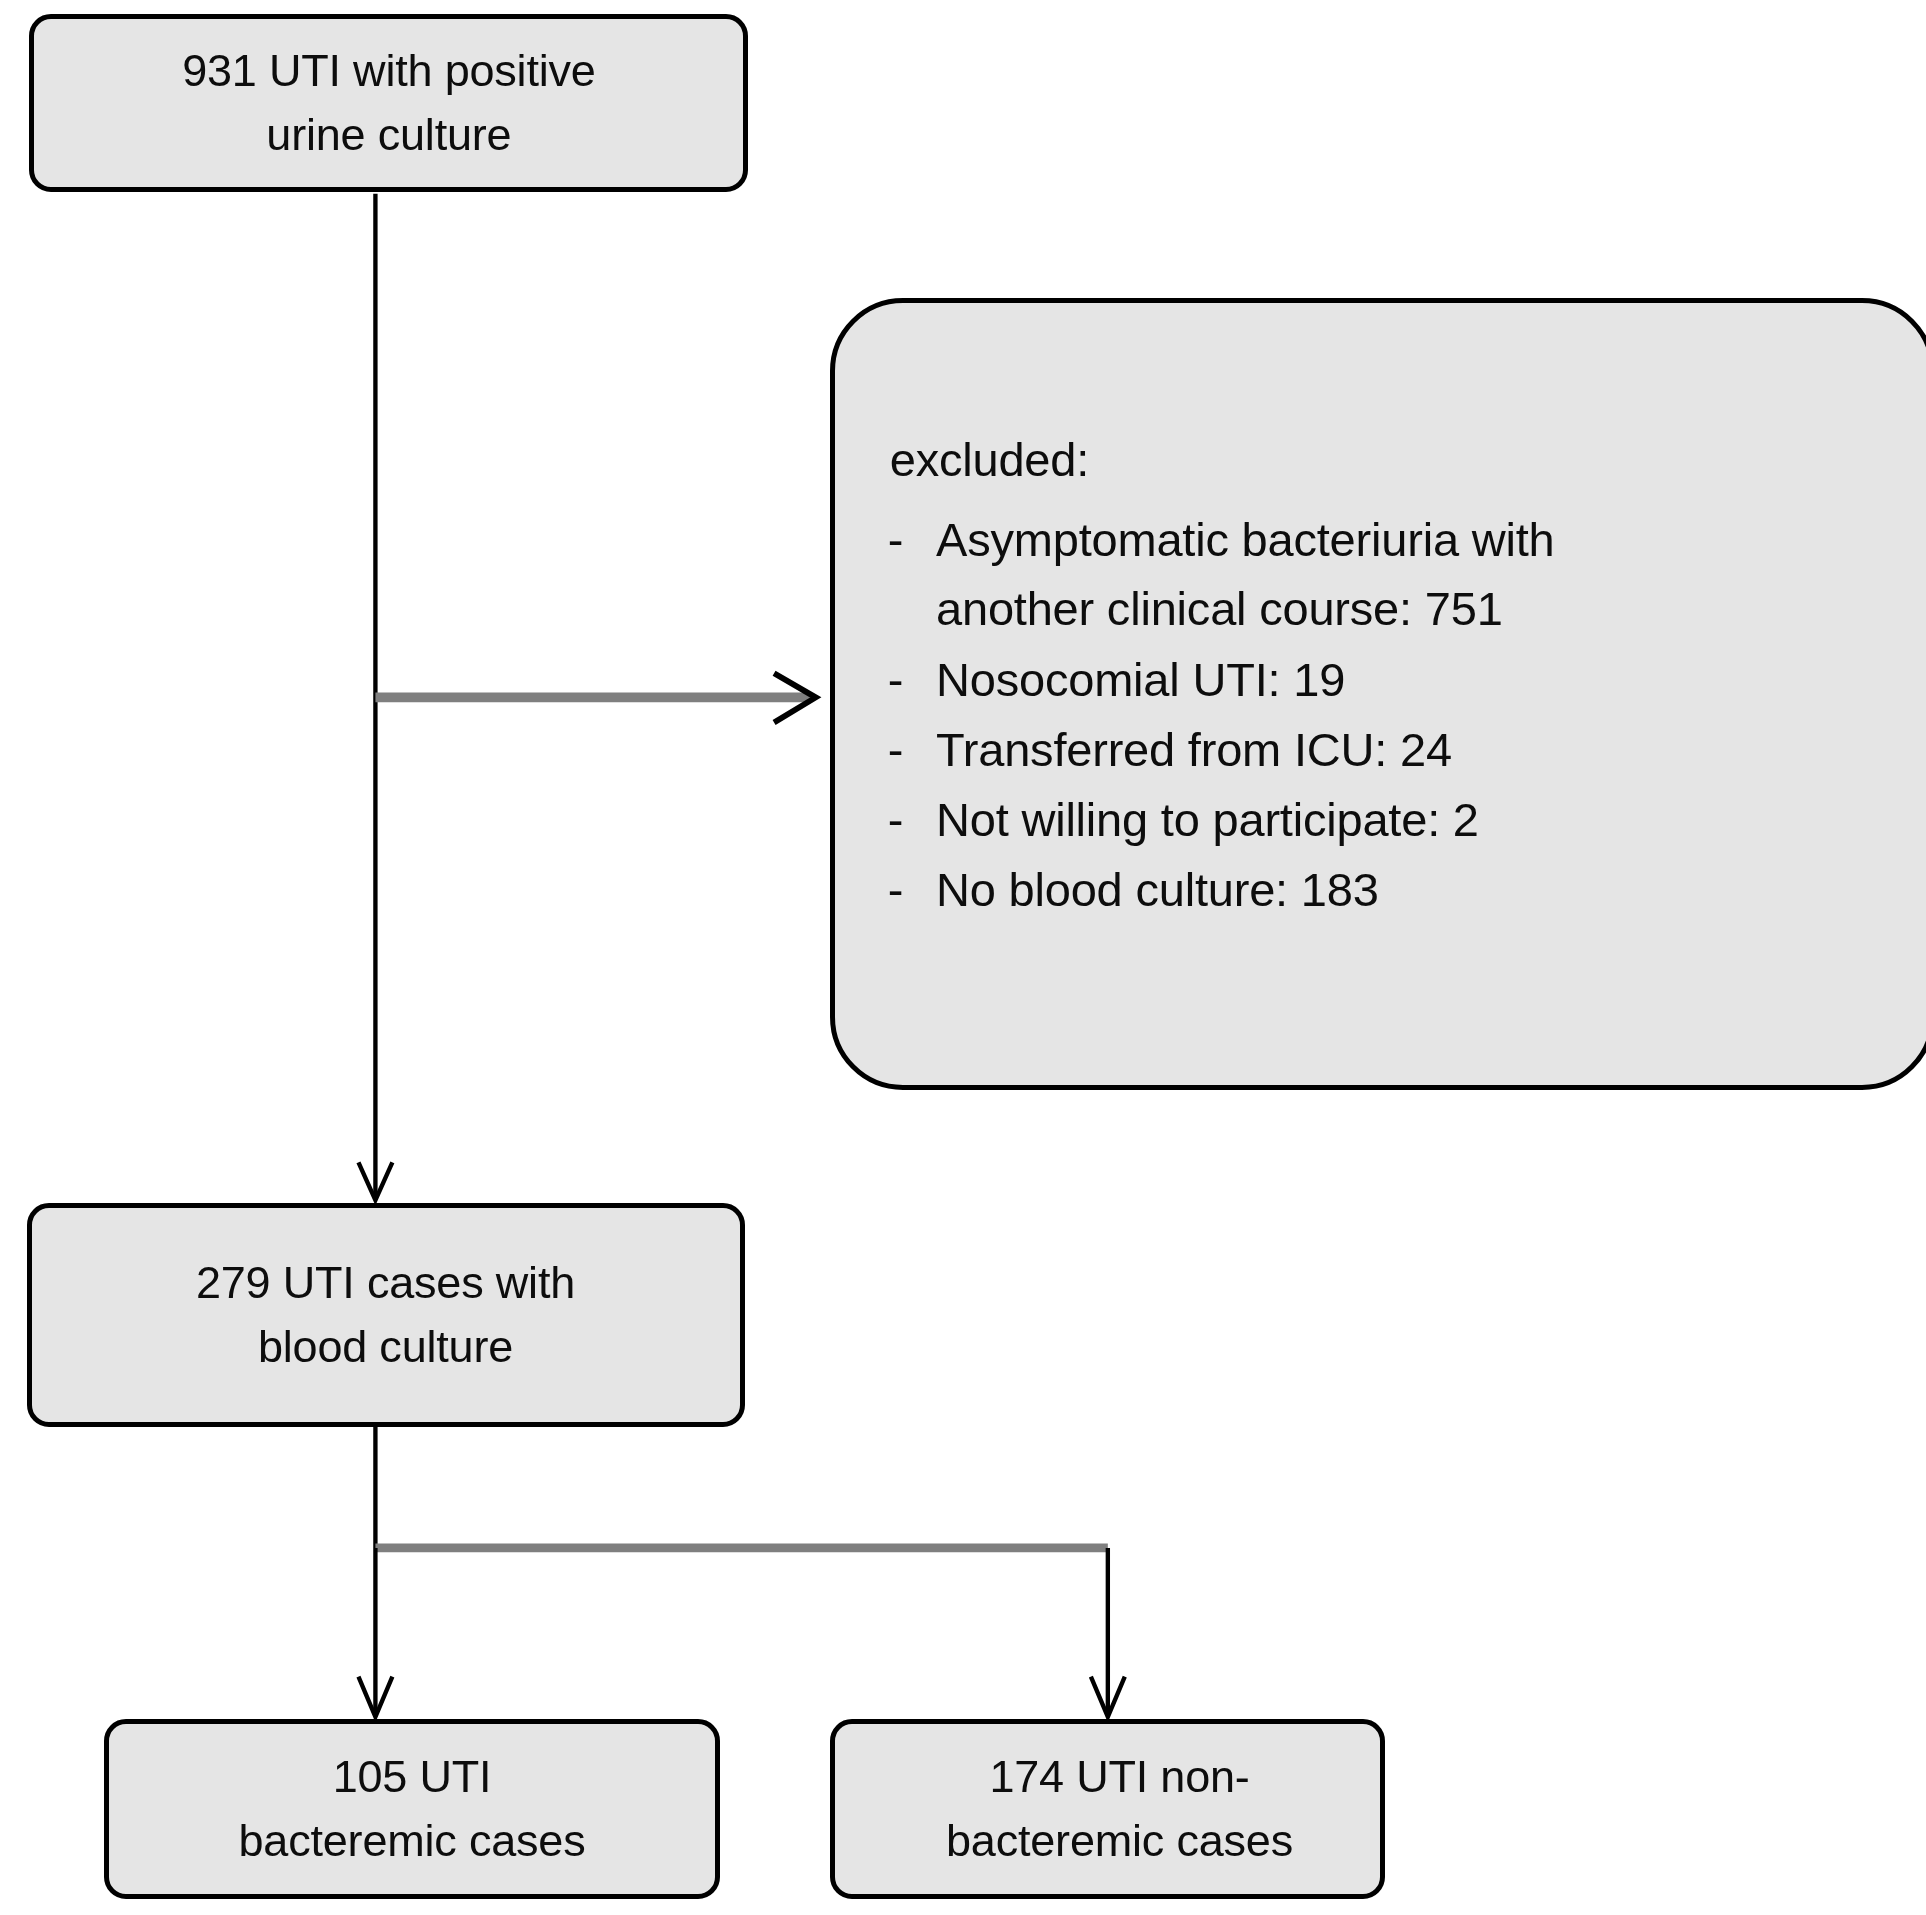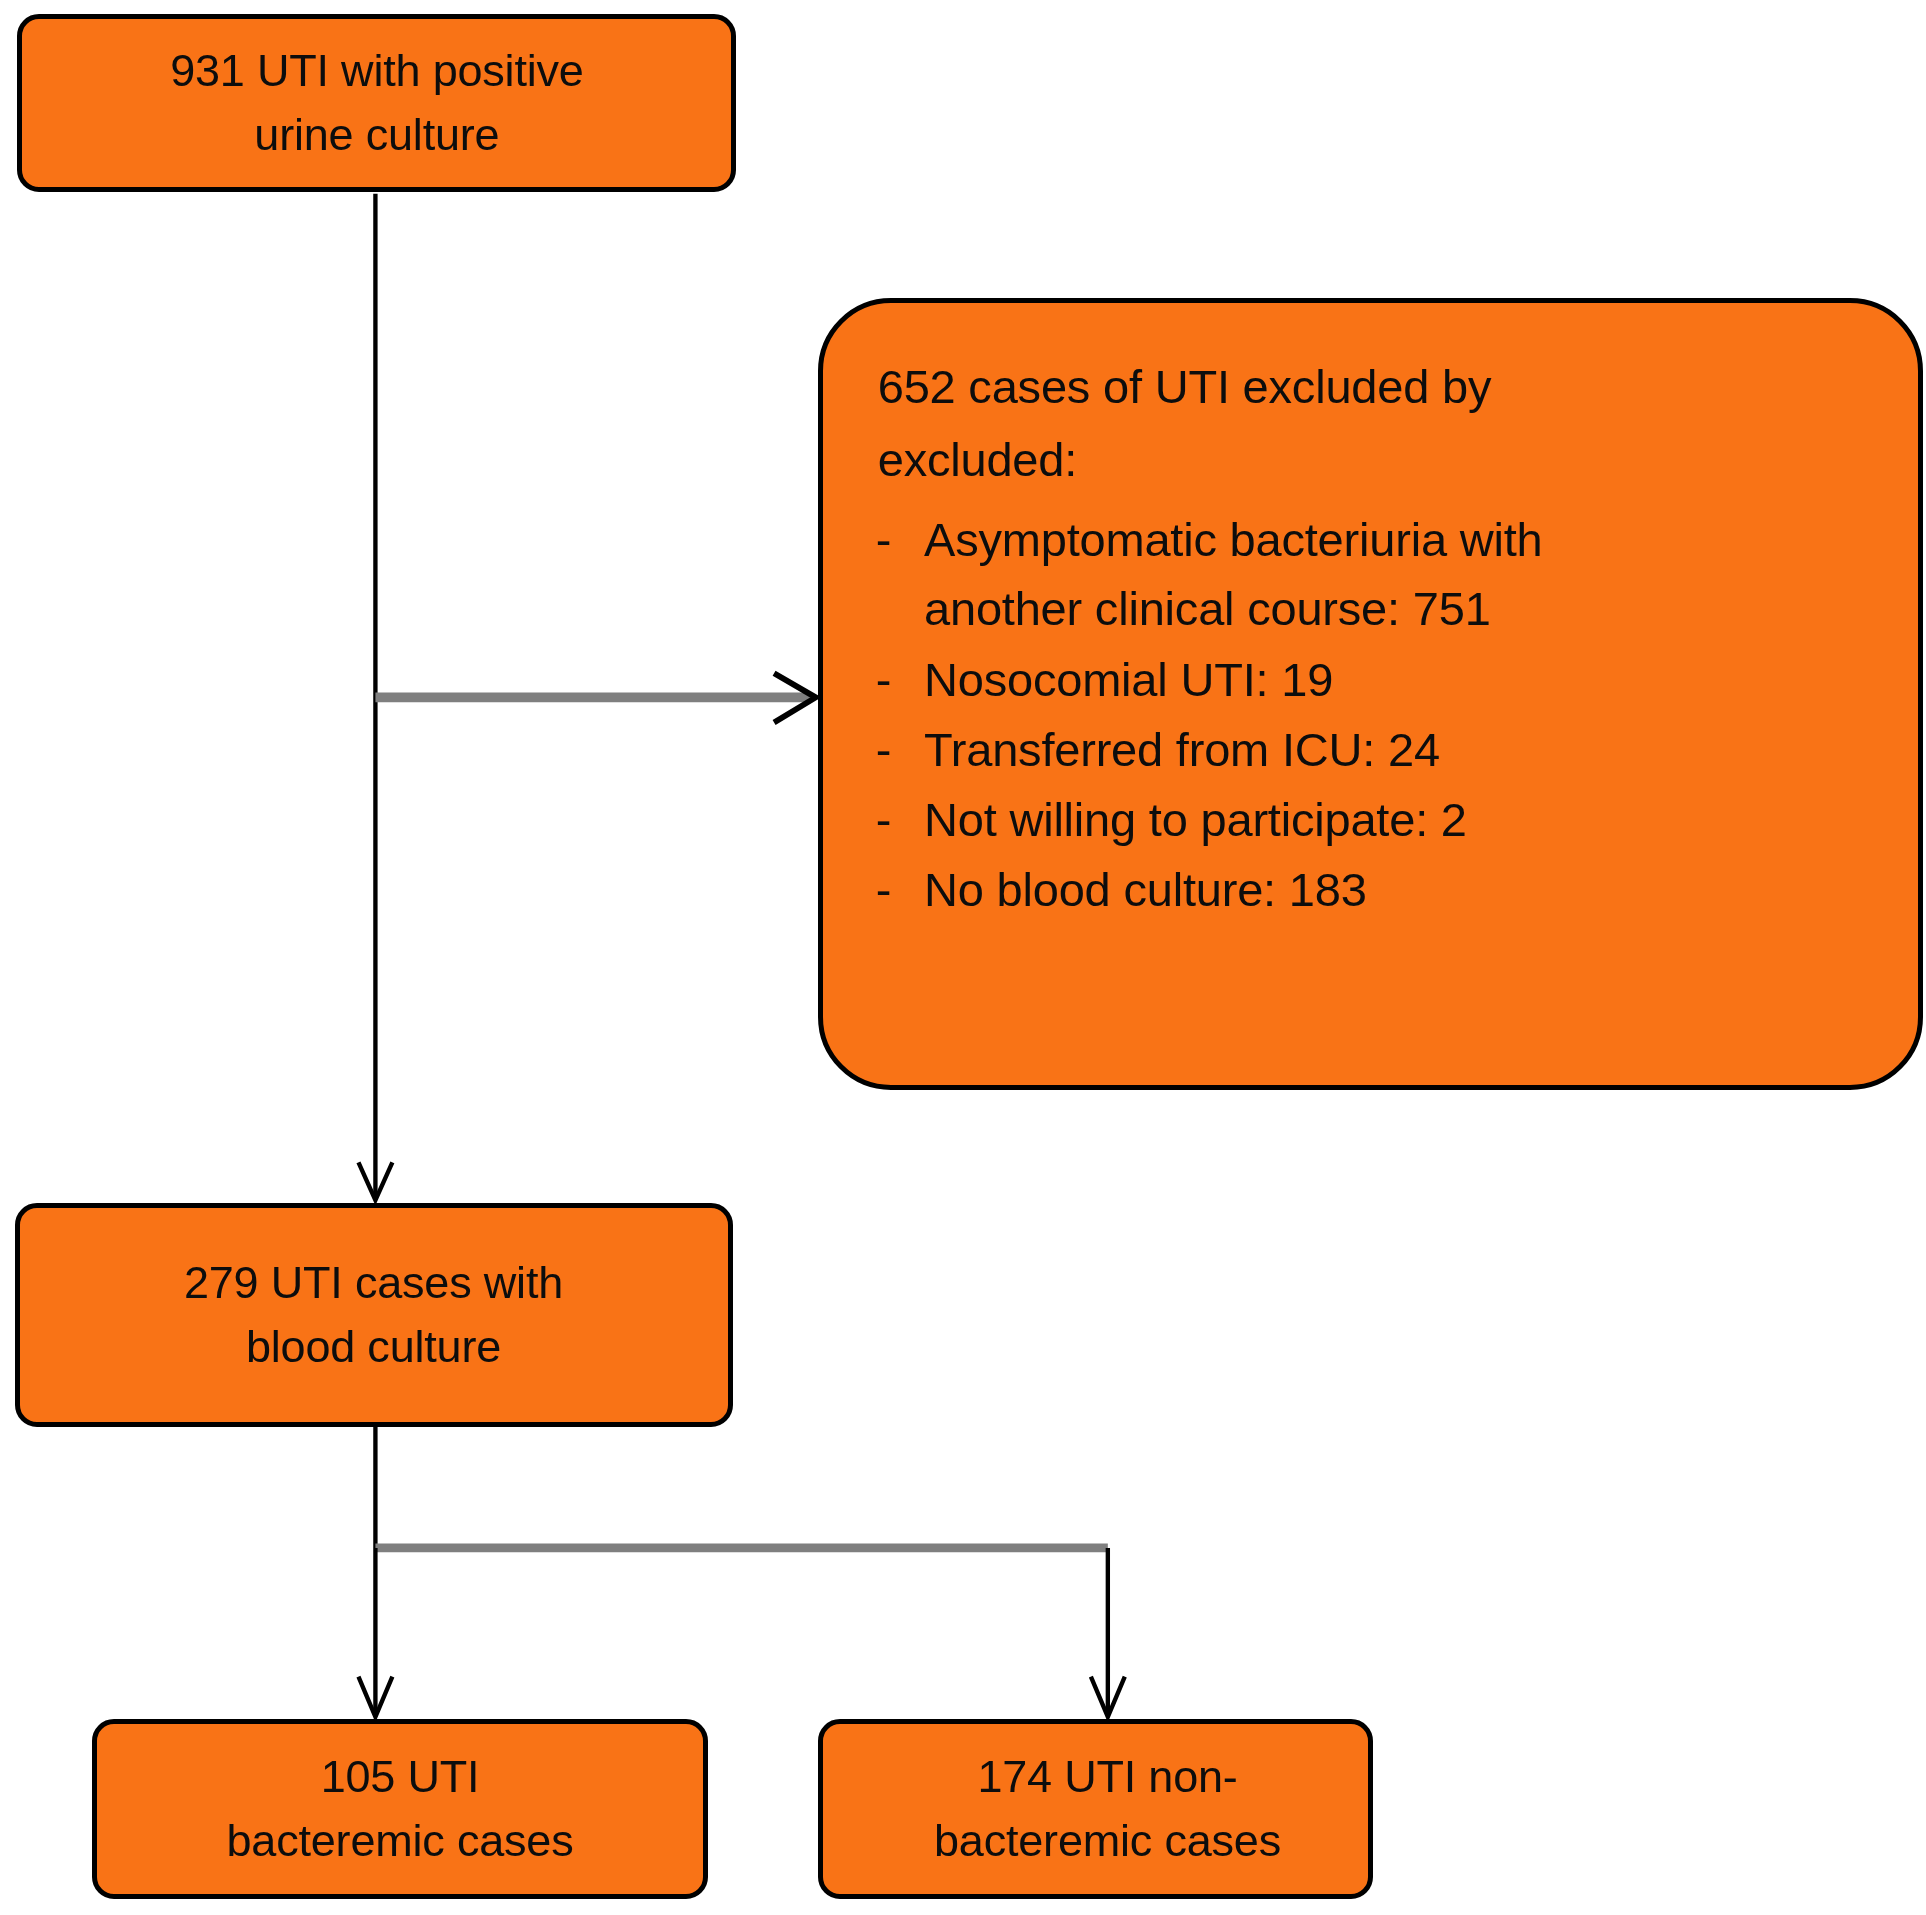--- a/index.html
+++ b/index.html
@@ -11,26 +11,27 @@
     position: relative;
     width: 1926px;
     height: 1915px;
     background: #ffffff;
     font-family: "Liberation Sans", sans-serif;
     overflow: hidden;
   }
   .node {
     position: absolute;
     box-sizing: border-box;
-    background: #f97316;
+    background: #e5e5e5;
     border: 5.3px solid #000000;
     display: flex;
     align-items: center;
     justify-content: center;
     color: #0d0d0d;
+    margin-left: 12px;
   }
   .node-text {
     font-size: 45px;
     line-height: 1.42;
     text-align: center;
     letter-spacing: -0.2px;
     padding: 0 13.6px;
   }
   
   #node-source {
@@ -146,21 +147,21 @@
   <div class="node" id="node-source">
     <div class="node-text">
       <span>931 UTI with positive</span><br>
       <span>urine culture</span>
     </div>
   </div>
 
   <div class="node" id="node-excluded">
     <div class="excl-body">
       <div class="excl-head">
-        <span> 652 cases of UTI excluded by</span><br>
+        <br>
         <span>excluded:</span>
       </div>
       <ul class="excl-list">
         <li class="excl-item">
           <span class="excl-dash">-</span>
           <span class="excl-label">
             <span>Asymptomatic bacteriuria with</span><br>
             <span>another clinical course: 751</span>
           </span>
         </li>

